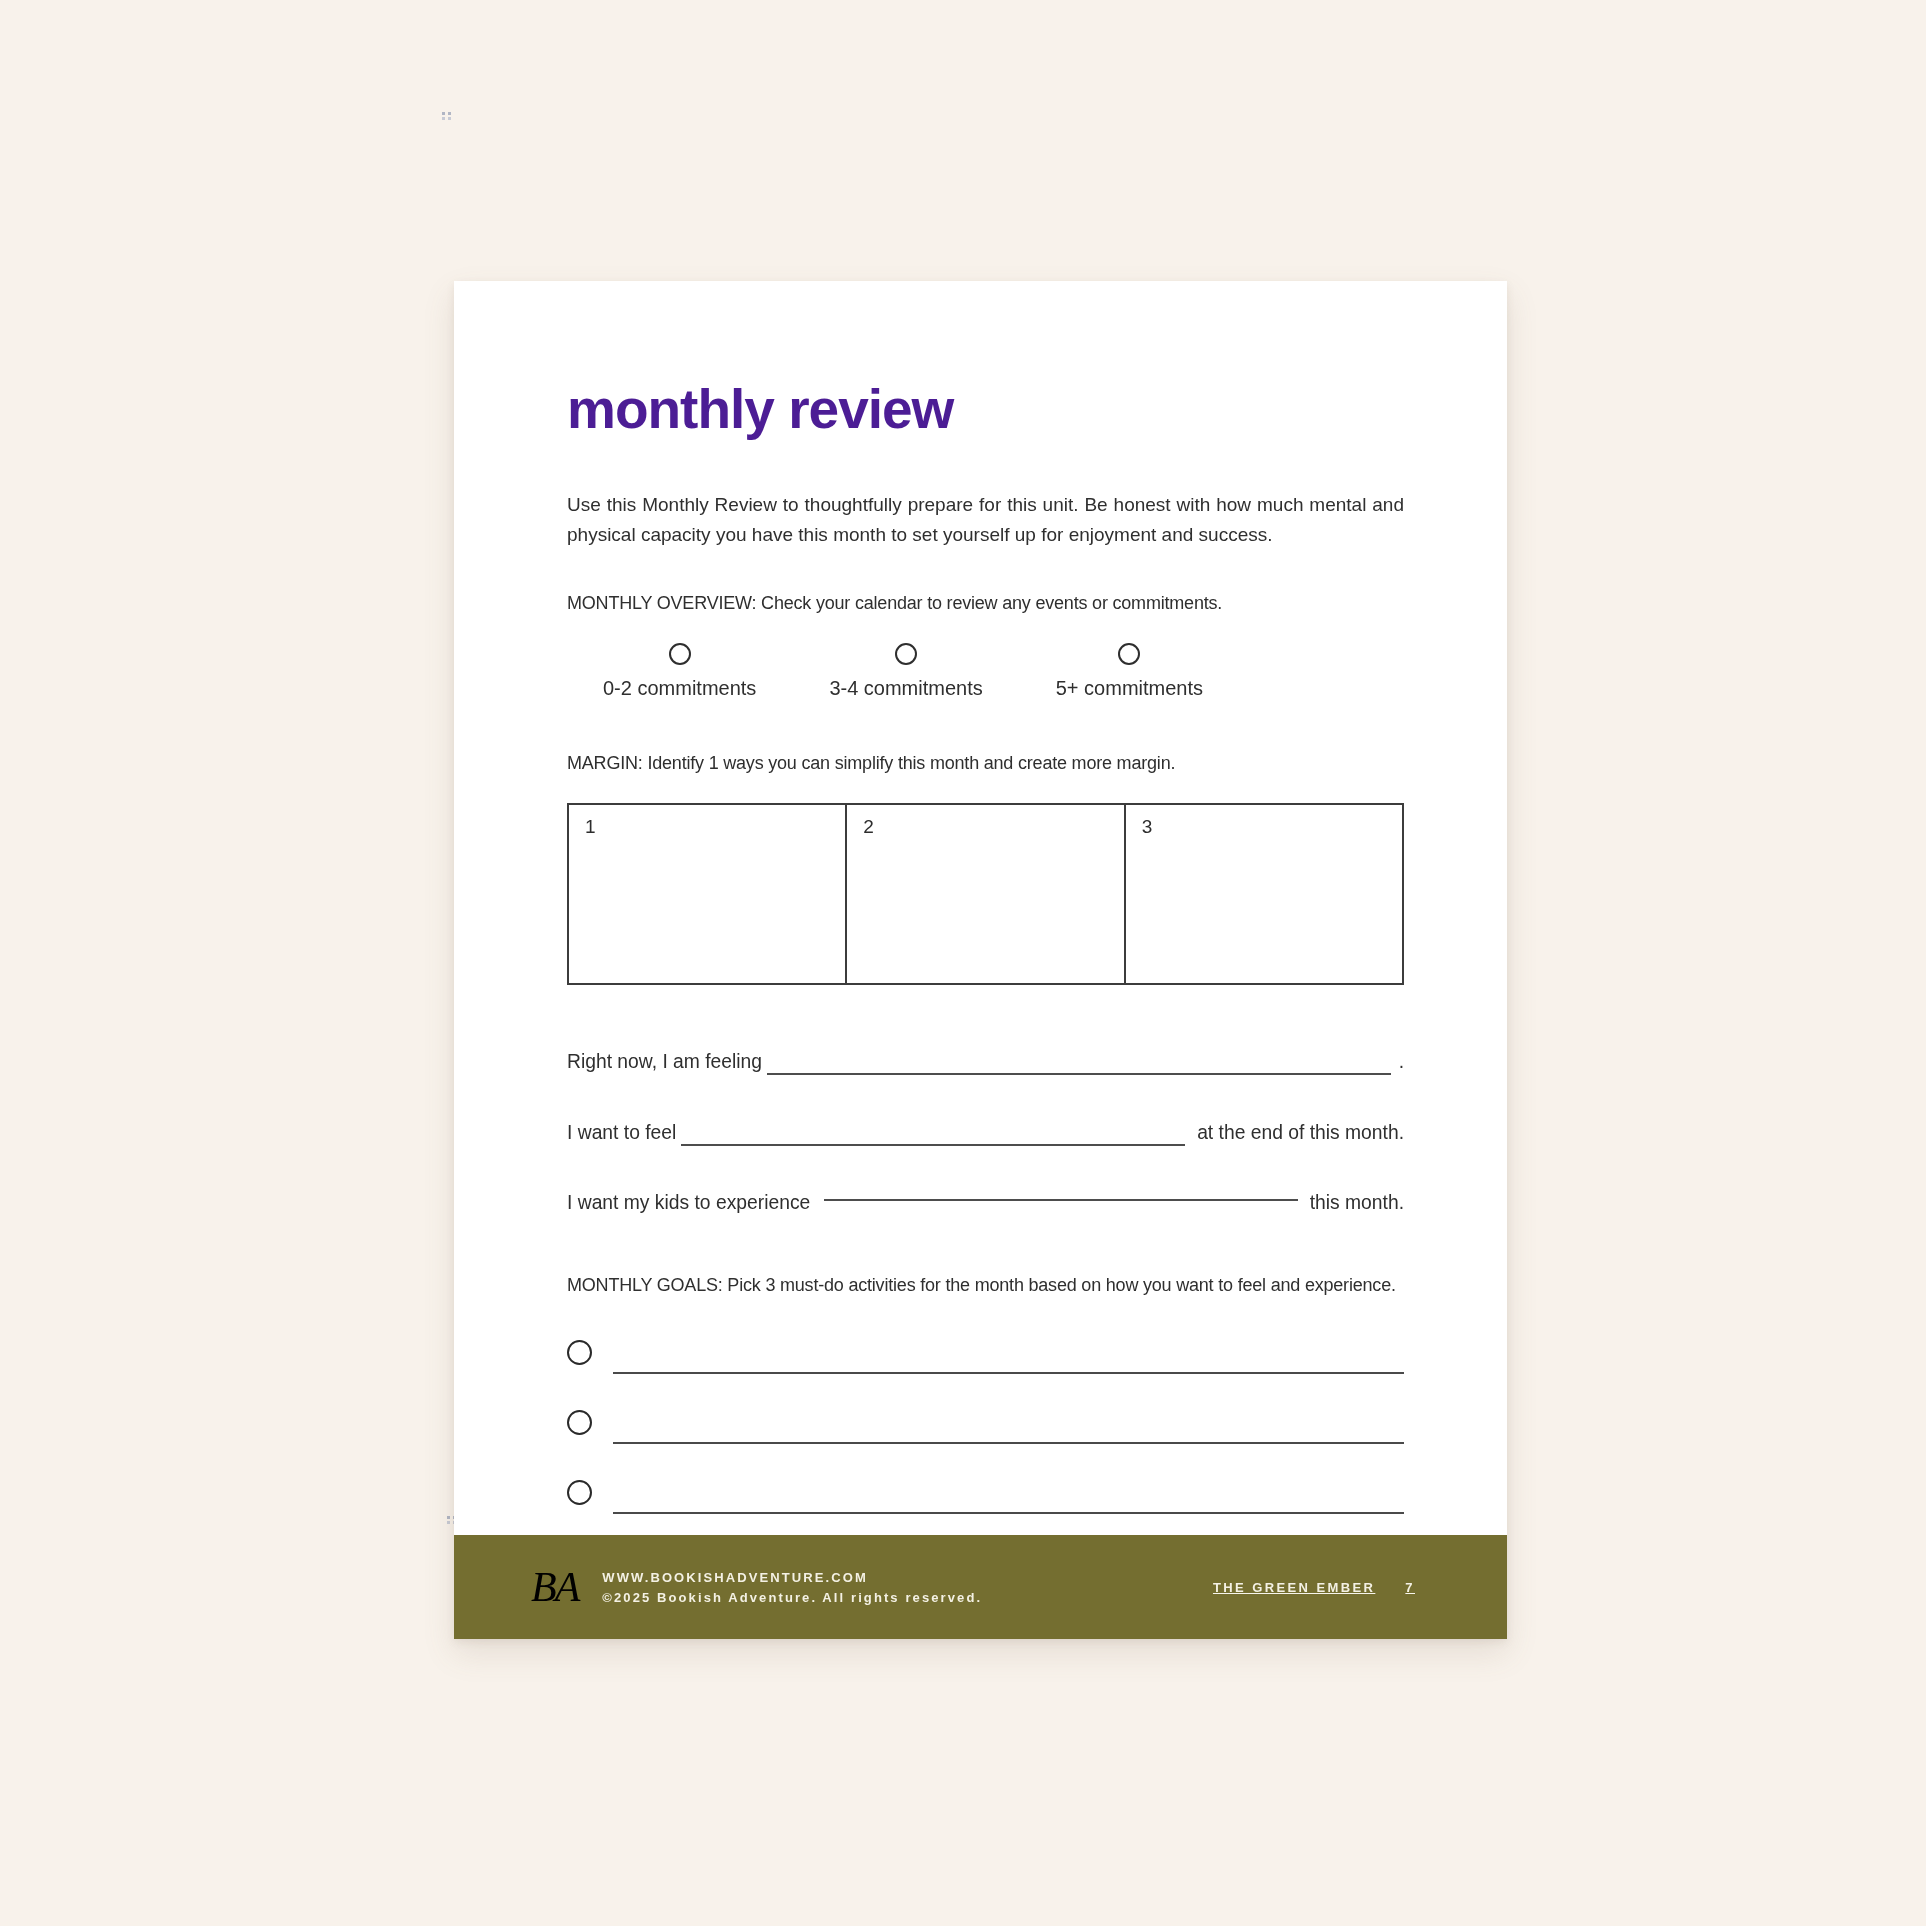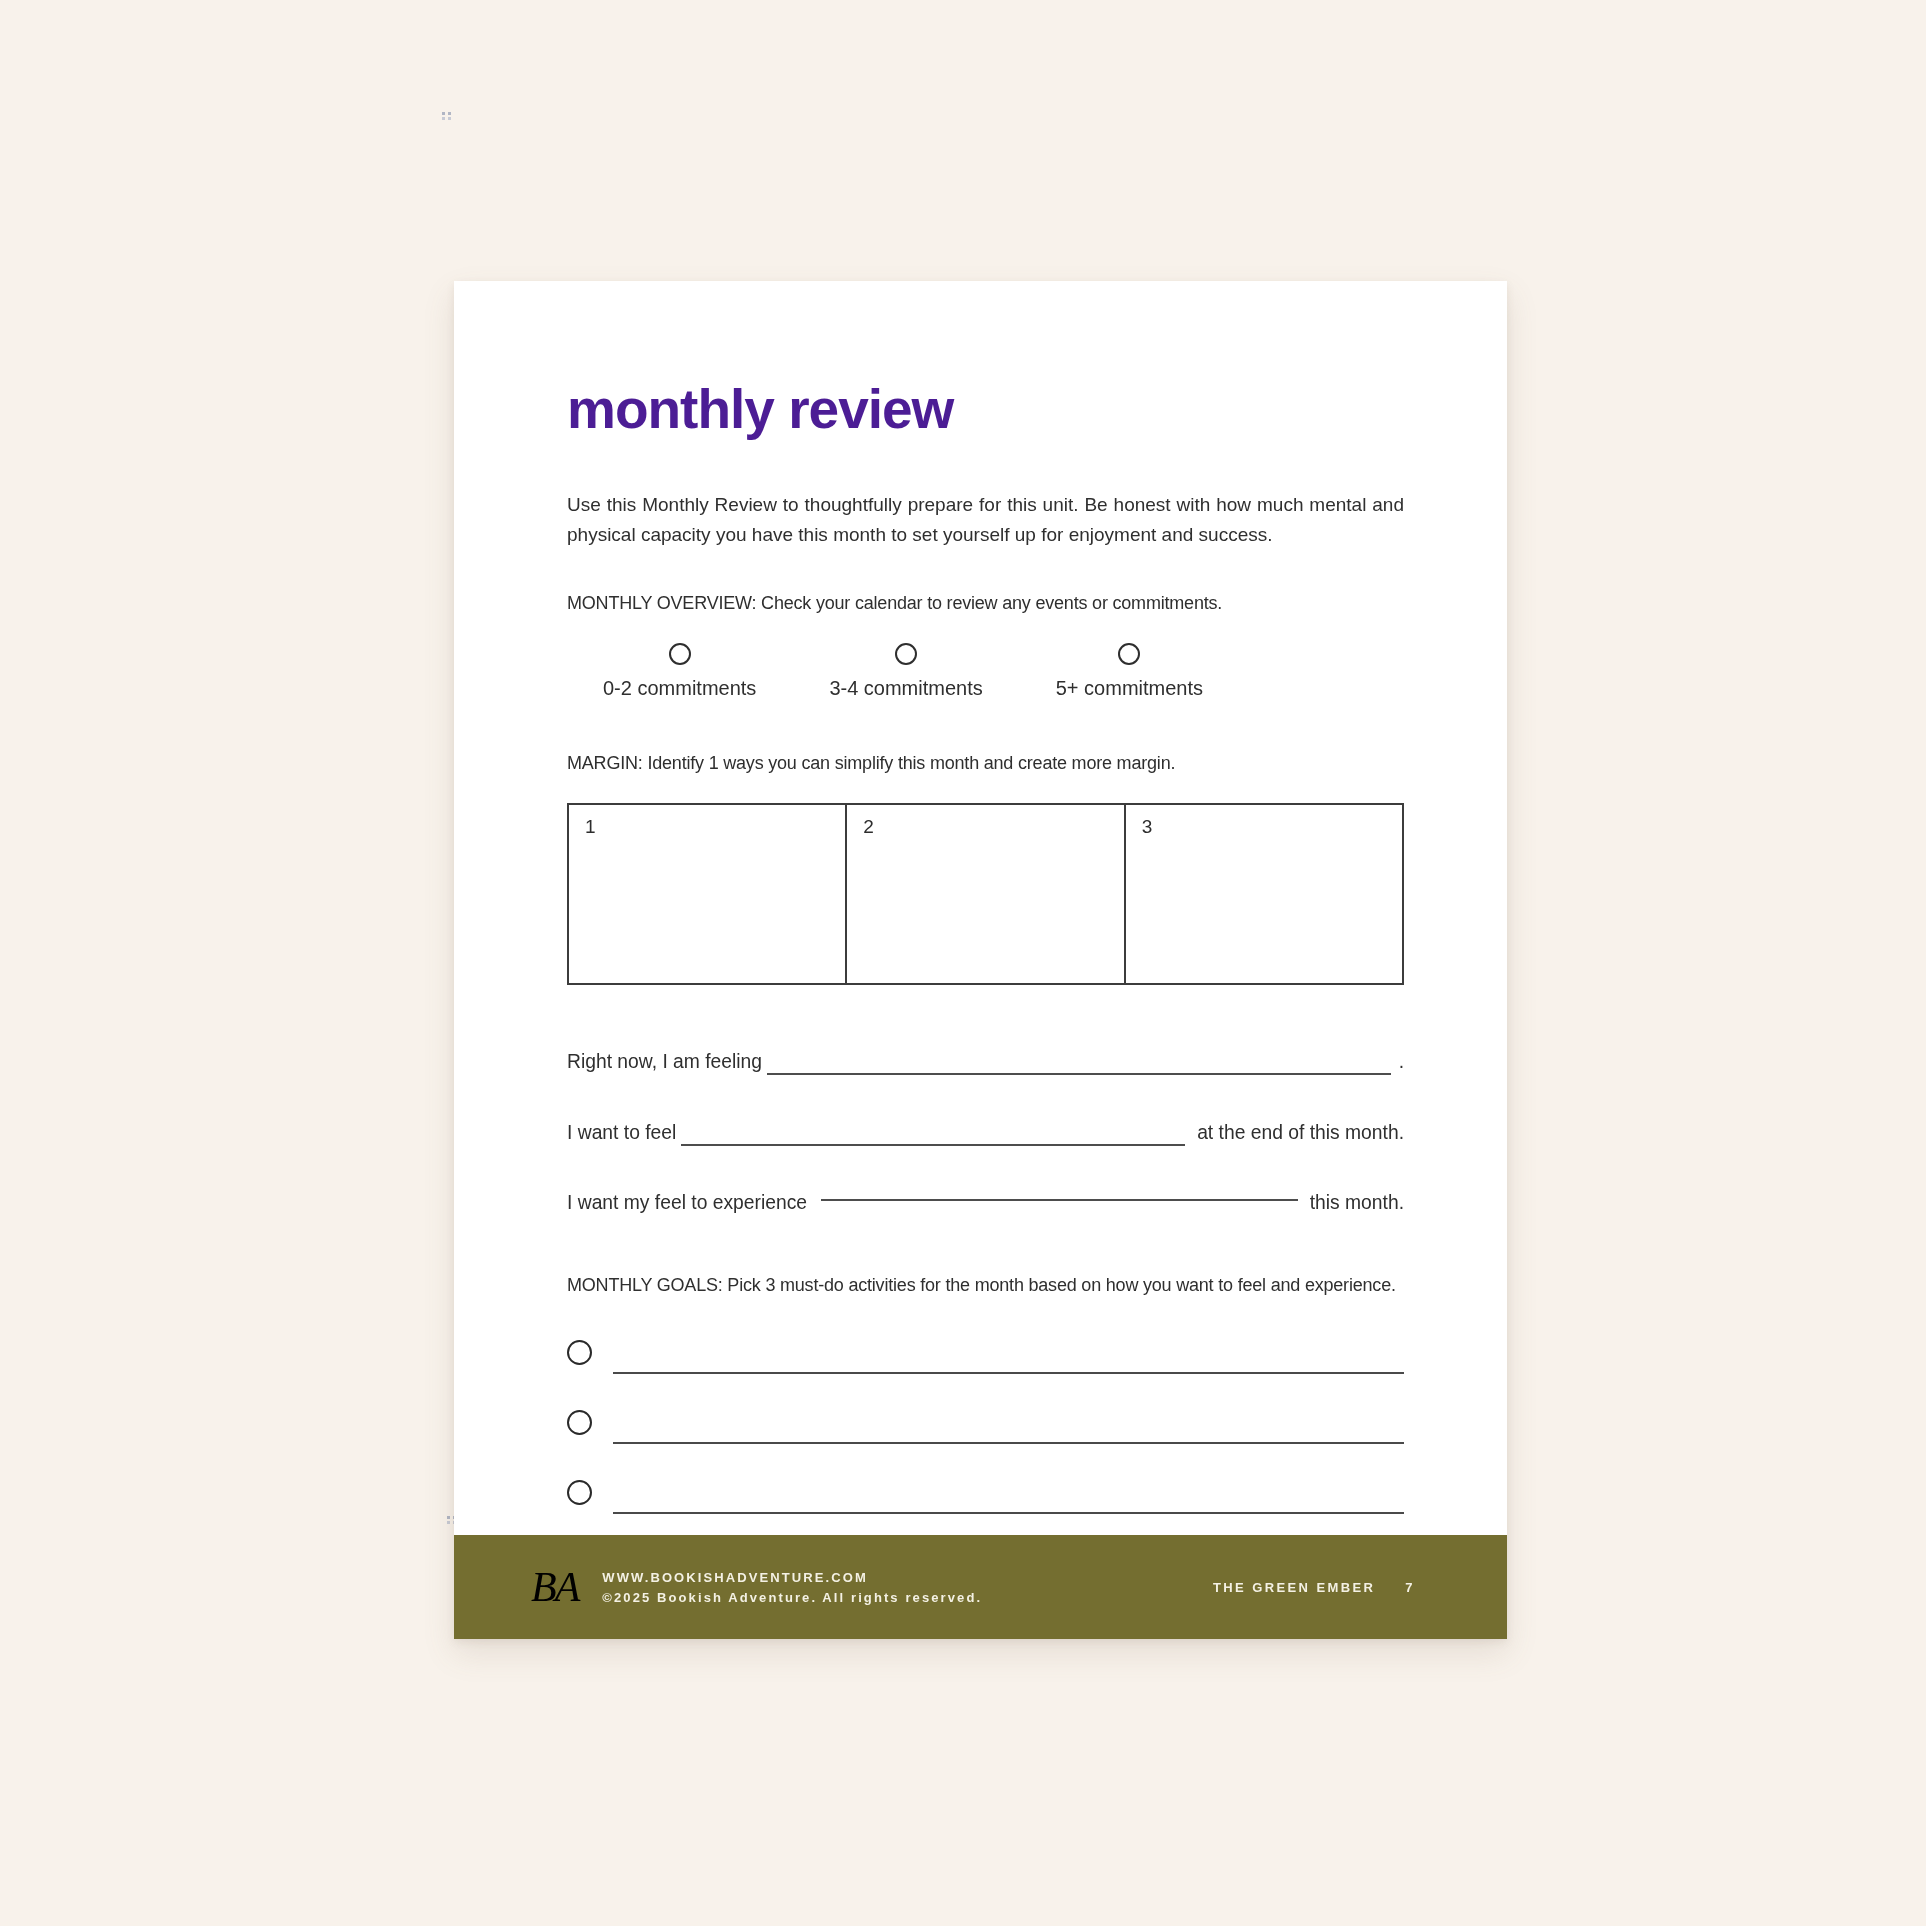--- a/index.html
+++ b/index.html
@@ -154,21 +154,21 @@
     color: #000000;
   }
   .footer-meta { display: flex; flex-direction: column; gap: 5px; }
   .footer-site, .footer-copy {
     font-size: 13px;
     font-weight: bold;
     letter-spacing: 2.1px;
     line-height: 15px;
     color: #f4f1e4;
   }
-  .footer-right { display: flex; align-items: center; gap: 30px; }
+  .footer-right { display: flex; align-items: center; gap: 30px; text-decoration: underline; }
   .footer-book, .footer-pagenum {
     font-size: 13px;
     font-weight: bold;
     letter-spacing: 2.4px;
     color: #f4f1e4;
   }
 </style>
 </head>
 <body>
 
@@ -221,21 +221,21 @@
         <span class="prompt-after">.</span>
       </div>
 
       <div class="prompt-row row-2">
         <span class="prompt-label">I want to feel</span>
         <span class="fill-line"></span>
         <span class="prompt-after">at the end of this month.</span>
       </div>
 
       <div class="prompt-row row-3">
-        <span class="prompt-label">I want my feel to experience</span>
+        <span class="prompt-label">I want my kids to experience</span>
         <span class="fill-line-mid"></span>
         <span class="prompt-after">this month.</span>
       </div>
 
       <p class="section-label goals-label">MONTHLY GOALS: Pick 3 must-do activities for the month based on how you want to feel and experience.</p>
 
       <div class="goal-row first">
         <span class="goal-circle"></span>
         <span class="goal-line"></span>
       </div>

